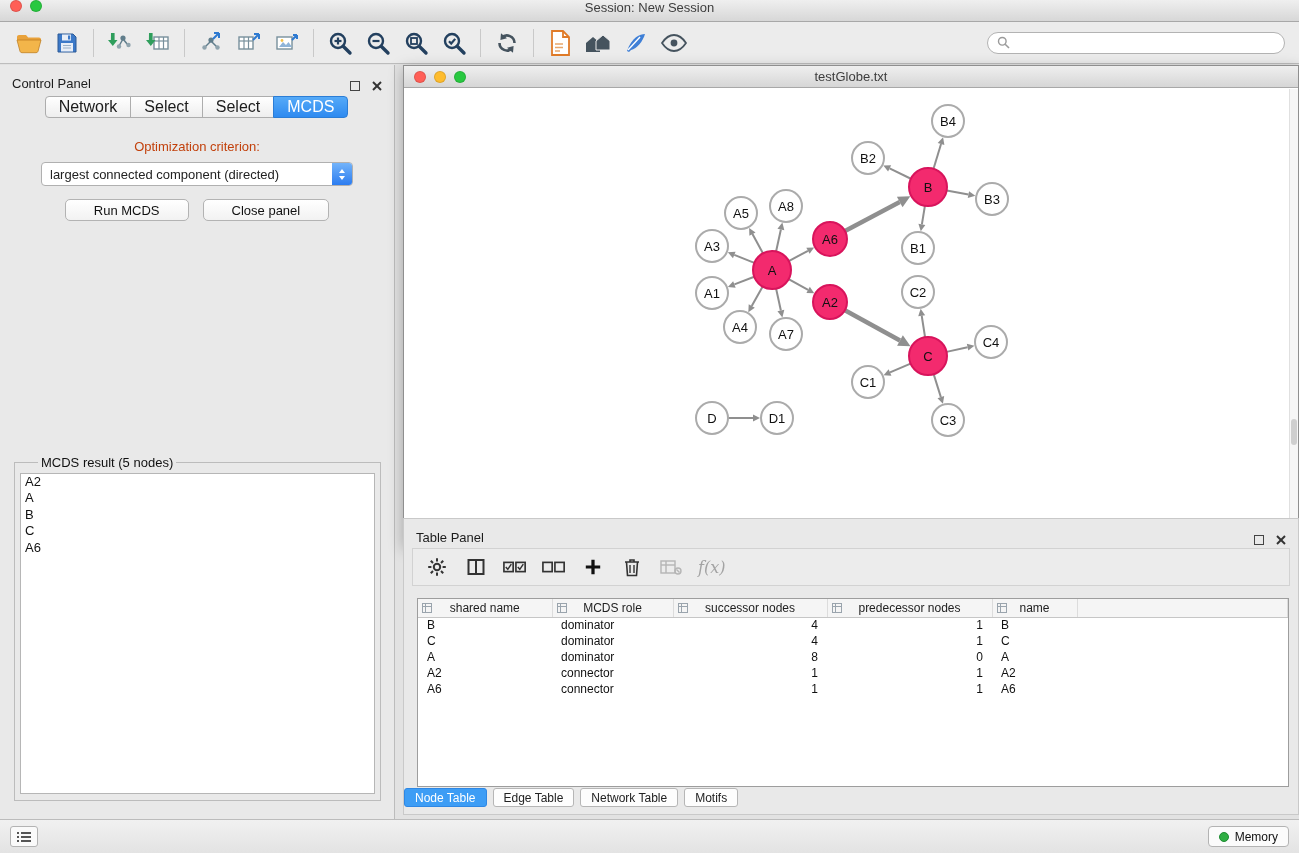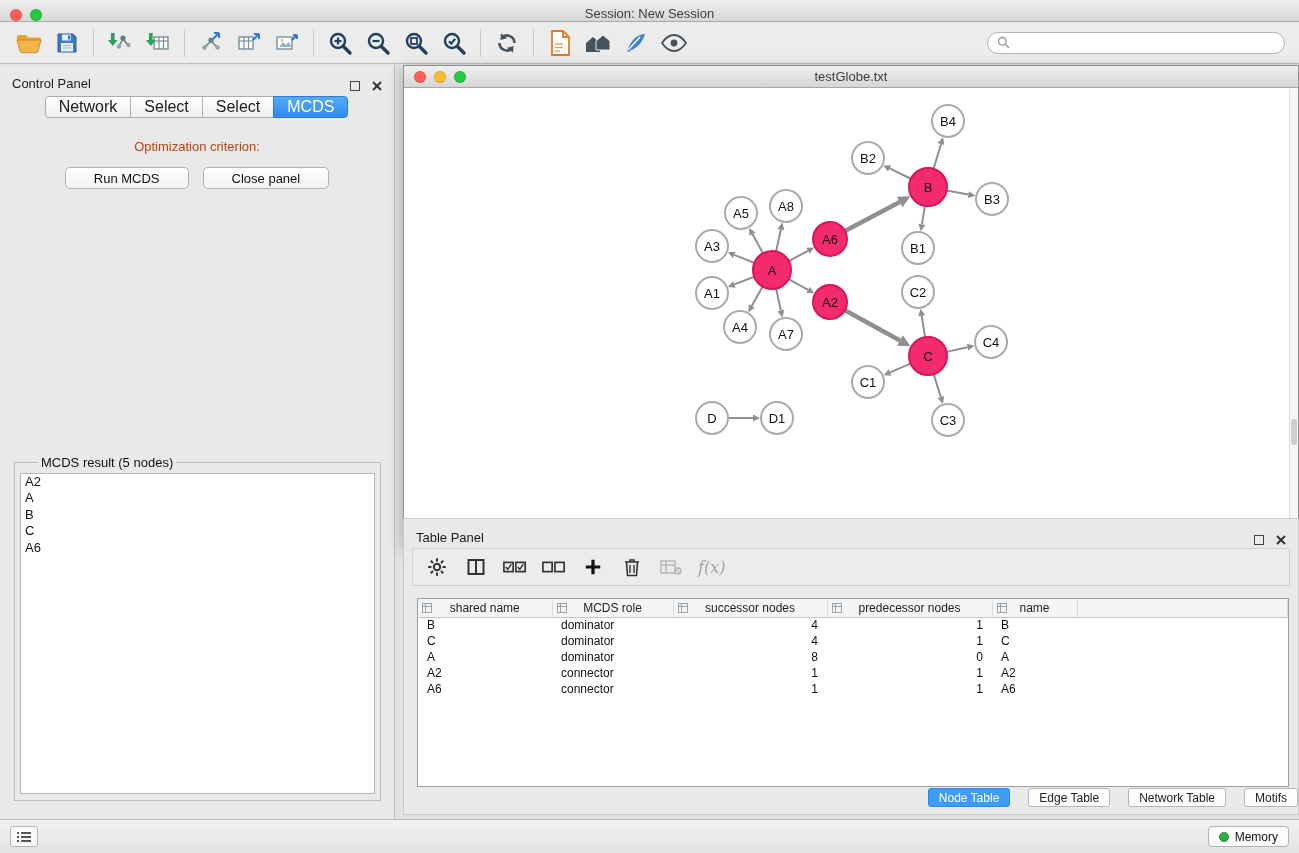--- a/index.html
+++ b/index.html
@@ -2,21 +2,21 @@
 <html><head>
 <meta charset="utf-8">
 <style>
   *{box-sizing:border-box;margin:0;padding:0}
   html,body{width:1299px;height:853px}
   body{position:relative;font-family:"Liberation Sans",sans-serif;background:#e2e2e2;overflow:hidden;color:#222}
   svg{display:block}
   svg text{font-family:"Liberation Sans",sans-serif}
 
   
-  .titlebar{height:22px;background:linear-gradient(#efefef,#d7d7d7);border-bottom:1px solid #a8a8a8;position:relative;display:flex;align-items:flex-end}
+  .titlebar{height:22px;background:linear-gradient(#efefef,#d7d7d7);border-bottom:1px solid #a8a8a8;position:relative;display:flex;align-items:flex-start}
   .traffic{display:flex;gap:8px;margin-left:10px;z-index:2}
   .light{width:12px;height:12px;border-radius:50%;border:1px solid rgba(0,0,0,.12)}
   .light.red{background:#ff5f57}.light.yellow{background:#febc2e}.light.green{background:#28c840}
   .win-title{position:absolute;left:0;right:0;text-align:center;font-size:13px;color:#3d3d3d}
 
   
   .toolbar{height:42px;background:#ececec;border-bottom:1px solid #bdbdbd;display:flex;align-items:center;padding:0 10px}
   .tbtn{width:38px;height:36px;display:flex;align-items:center;justify-content:center;background:transparent;border:none;cursor:default}
   .tsep{width:1px;height:28px;background:#c9c9c9;margin:0 7px}
   .searchbox{margin-left:auto;margin-right:4px;width:298px;height:22px;border:1px solid #b3b3b3;border-radius:12px;background:#fff;display:flex;align-items:center;padding:0 9px;gap:5px}
@@ -59,21 +59,21 @@
   
   .table-panel{position:absolute;left:403px;top:518px;width:896px;height:297px;background:#e9e9e9;border:1px solid #c9c9c9}
   .tp-toolbar{margin:3px 8px 0;height:38px;border:1px solid #d2d2d2;background:#ececec;display:flex;align-items:center;padding-left:12px;gap:15px}
   .tp-btn{width:24px;height:26px;display:flex;align-items:center;justify-content:center;background:transparent;border:none}
   .fx{font-family:"DejaVu Serif",serif;font-style:italic;font-size:16px;color:#a3a3a3}
   .data-table{position:absolute;left:13px;right:9px;top:79px;height:189px;background:#fff;border:1px solid #9d9d9d;overflow:hidden}
   .data-table table{border-collapse:collapse;width:100%;table-layout:fixed}
   .data-table th{background:#f5f5f5;border-right:1px solid #dcdcdc;border-bottom:1px solid #c6c6c6;font-weight:normal;font-size:12px;height:18px;position:relative;text-align:center;padding:0 4px;color:#222;overflow:hidden;white-space:nowrap}
   .data-table th .hicon{position:absolute;left:4px;top:4px}
   .data-table td{height:16px;padding:0 9px;font-size:12px;color:#111;white-space:nowrap;overflow:hidden}
-  .tp-tabs{position:absolute;left:0;right:0;bottom:7px;display:flex;justify-content:flex-end;gap:18px}
+  .tp-tabs{position:absolute;left:0;right:0;bottom:7px;display:flex;justify-content:flex-start;gap:6px}
   .tp-tab{height:19px;padding:0 10px;font-size:12px;display:flex;align-items:center;border:1px solid #b6b6b6;background:#fdfdfd;border-radius:3px;color:#222}
   .tp-tab.active{background:#3d9df5;border-color:#2e87e4;color:#fff}
 
   
   .statusbar{position:absolute;left:0;bottom:0;width:100%;height:34px;background:linear-gradient(#f1f1f1,#e3e3e3);border-top:1px solid #bcbcbc;display:flex;align-items:center;padding:4px 10px}
   .list-btn{width:28px;height:21px;border:1px solid #b3b3b3;border-radius:3px;background:#fafafa;display:flex;align-items:center;justify-content:center}
   .mem-btn{margin-left:auto;height:21px;border:1px solid #b3b3b3;border-radius:4px;background:#fbfbfb;display:flex;align-items:center;gap:6px;padding:0 10px;font-size:12px;color:#111;font-family:"Liberation Sans",sans-serif}
   .mem-dot{width:10px;height:10px;border-radius:50%;background:#2fae43;border:1px solid #1f8c33}
 </style>
 </head>
@@ -236,20 +236,27 @@
       <line x1="9" y1="1" x2="1" y2="9" stroke="#333" stroke-width="2"></line>
     </svg>
   </div>
   <div class="seg">
       <button>Network</button>
       <button>Select</button>
       <button>Select</button>
       <button class="active">MCDS</button>
     </div>
   <div class="opt-label">Optimization criterion:</div>
+  <div class="dropdown">
+    <span class="value">largest connected component (directed)</span>
+    <span class="stepper">
+        <span class="arr-up"></span>
+        <span class="arr-dn"></span>
+      </span>
+  </div>
   <div class="btn-row">
     <button class="mac-btn">Run MCDS</button>
     <button class="mac-btn">Close panel</button>
   </div>
   <fieldset class="result-box">
     <legend>MCDS result (5 nodes)</legend>
     <div class="result-list">
         <div>A2</div>
         <div>A</div>
         <div>B</div>

